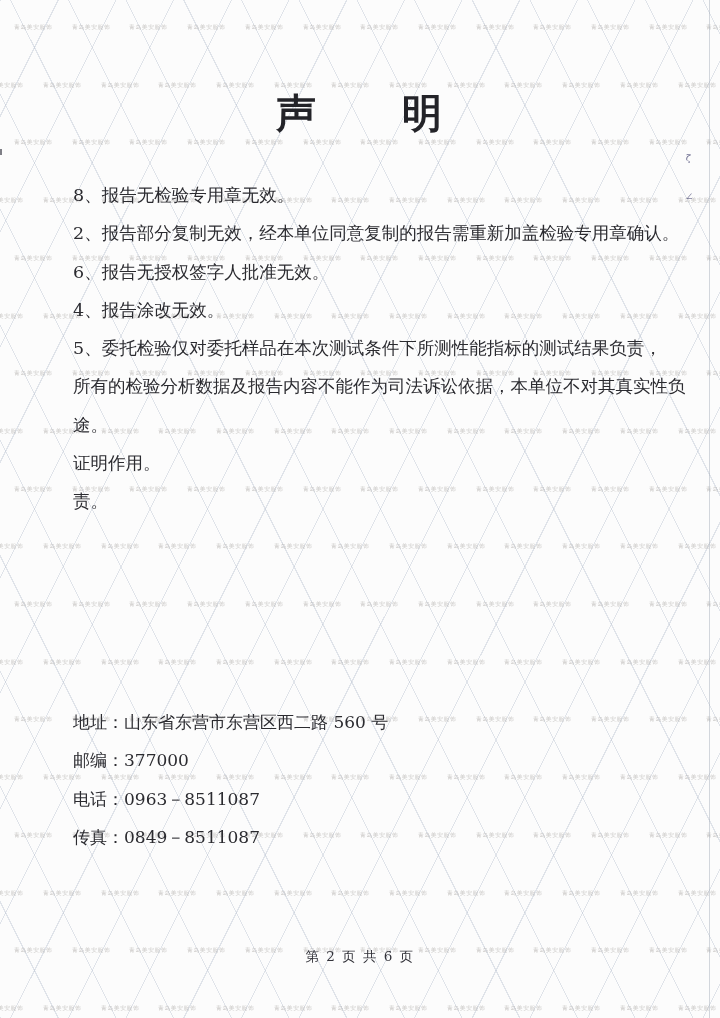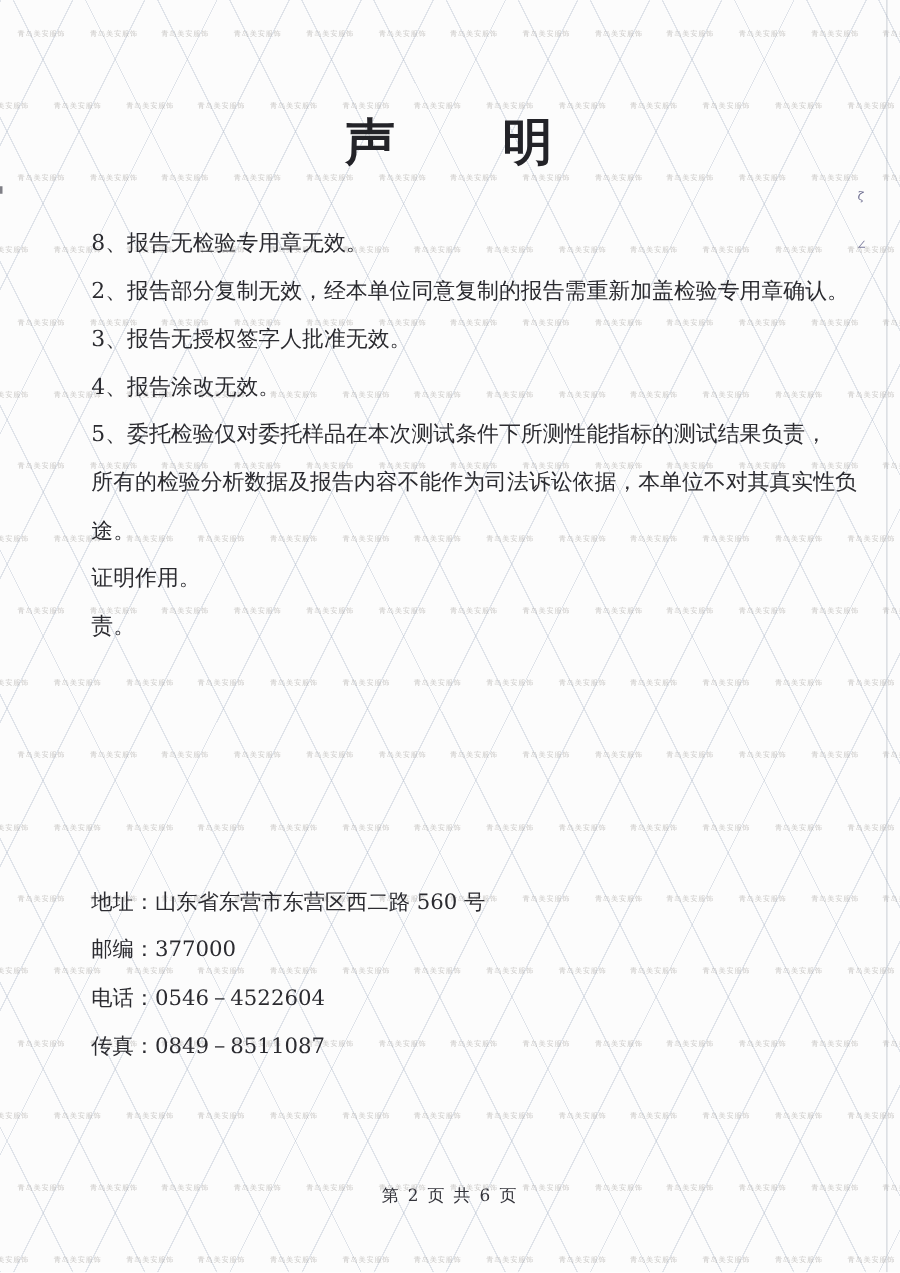--- a/index.html
+++ b/index.html
@@ -295,33 +295,33 @@
       <span class="wm-text" style="left: 562.15px; top: 1003.9px;">青岛美安服饰</span>
       <span class="wm-text" style="left: 619.85px; top: 1003.9px;">青岛美安服饰</span>
       <span class="wm-text" style="left: 677.55px; top: 1003.9px;">青岛美安服饰</span>
     </div>
 
   <div class="title">声　　明</div>
 
   <div class="notes">
       <div class="tline">8、报告无检验专用章无效。</div>
       <div class="tline">2、报告部分复制无效，经本单位同意复制的报告需重新加盖检验专用章确认。</div>
-      <div class="tline">3、报告无授权签字人批准无效。</div>
+      <div class="tline">6、报告无授权签字人批准无效。</div>
       <div class="tline">4、报告涂改无效。</div>
       <div class="tline">5、委托检验仅对委托样品在本次测试条件下所测性能指标的测试结果负责，</div>
       <div class="tline">所有的检验分析数据及报告内容不能作为司法诉讼依据，本单位不对其真实性负</div>
       <div class="tline">途。</div>
       <div class="tline">证明作用。</div>
       <div class="tline">责。</div>
     </div>
 
   <div class="contact">
     <div>地址：山东省东营市东营区西二路 560 号</div>
     <div>邮编：377000</div>
-    <div>电话：0546－4522604</div>
+    <div>电话：0963－8511087</div>
     <div>传真：0849－8511087</div>
   </div>
 
   <div class="footer">第 2 页 共 6 页</div>
 
   <div class="edge-right"></div>
   <div class="edge-left-mark"></div>
   <span class="ink-mark-1">ζ</span>
   <span class="ink-mark-2">∠</span>
 

